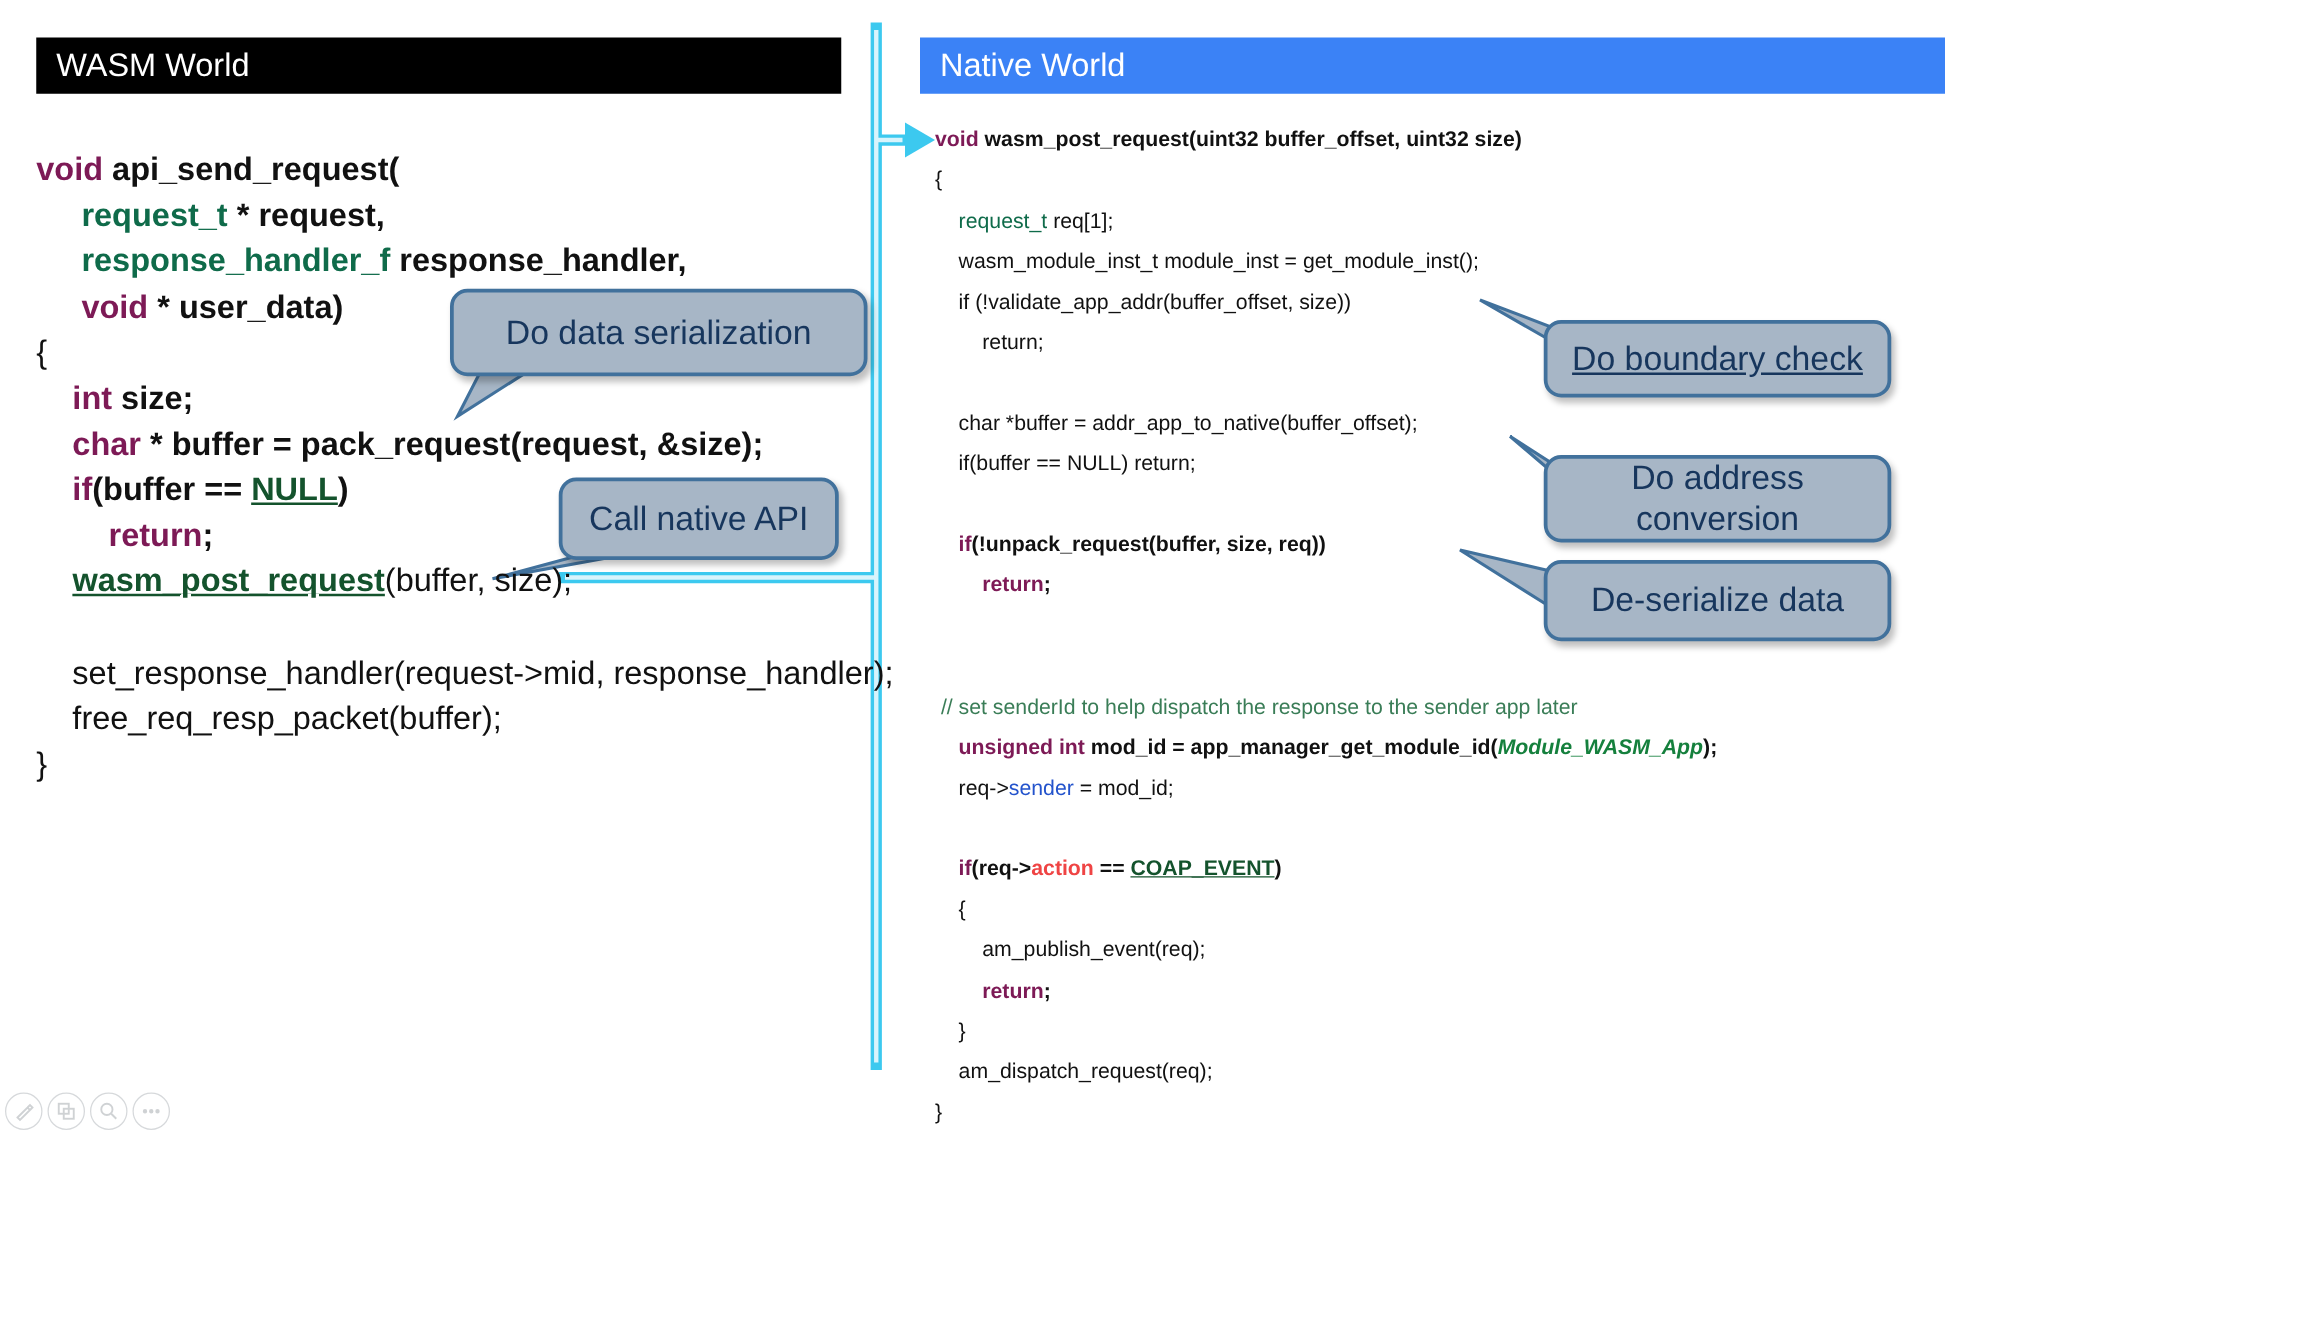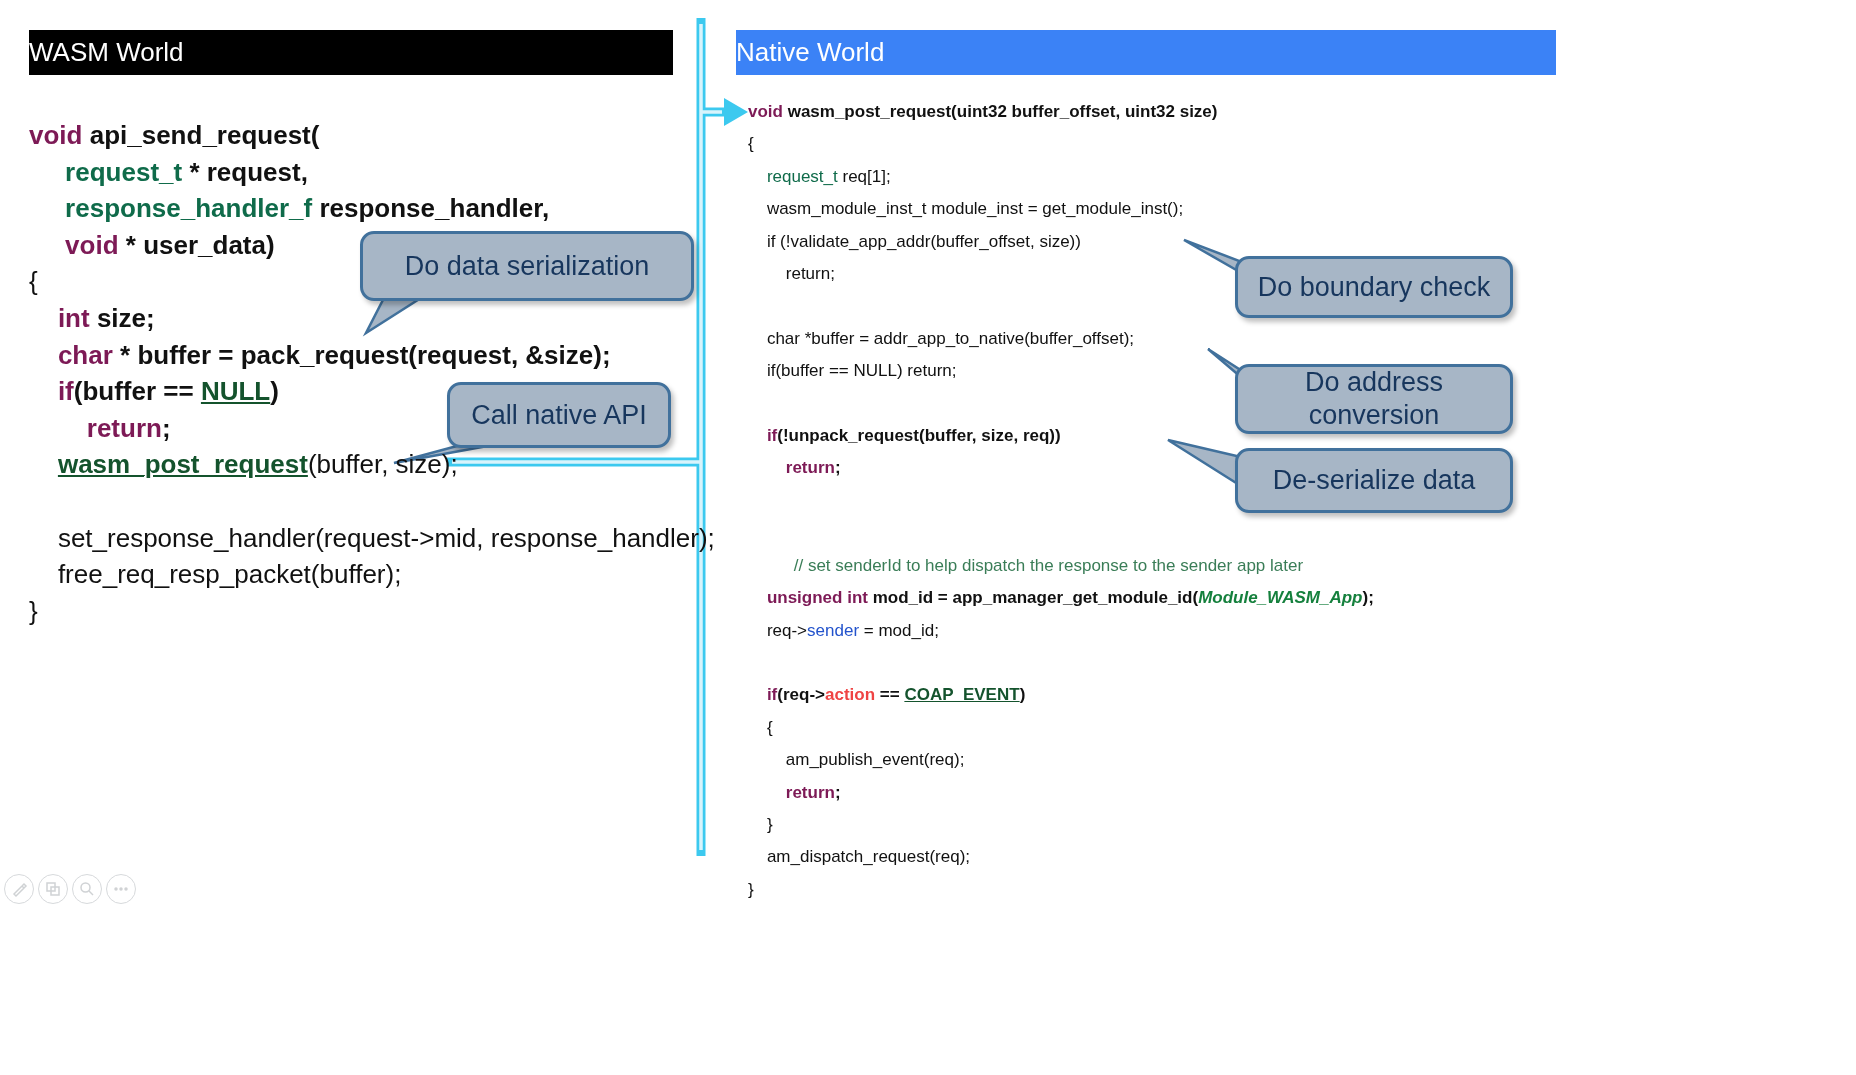--- a/index.html
+++ b/index.html
@@ -1,48 +1,48 @@
 <!DOCTYPE html>
 <html><head>
 <meta charset="utf-8">
 <style>
   * { margin:0; padding:0; box-sizing:border-box; }
   html,body { background:#ffffff; font-family:"Liberation Sans", sans-serif; }
   .stage { position:relative; width:1856px; height:1075px; background:#ffffff; overflow:hidden; }
 
   .panel-header { position:absolute; top:30px; height:45px; color:#ffffff; font-size:26px;
-                  display:flex; align-items:center; padding-left:0; z-index:2; }
+                  display:flex; align-items:center; padding-left:16px; z-index:2; }
   #wasm-header   { left:29px;  width:644px; background:#000000; }
   #native-header { left:736px; width:820px; background:#3b82f6; }
 
   .code { position:absolute; white-space:pre; color:#111111; z-index:2; }
   #wasm-code   { left:29px;  top:117px; font-size:26px; line-height:36.6px; }
   #native-code { left:748px; top:96px;  font-size:17px; line-height:32.4px; }
   .code-line { min-height:1em; }
 
   .seg-kw    { color:#7d1a56; font-weight:bold; }
   .seg-type  { color:#0f6b4a; font-weight:bold; }
   .seg-typep { color:#0f6b4a; }
   .seg-b     { color:#111111; font-weight:bold; }
   .seg-p     { color:#111111; }
   .seg-bu    { color:#14532d; font-weight:bold; text-decoration:underline; }
-  .seg-cm    { color:#3a7d57;margin-left:41px; }
+  .seg-cm    { color:#3a7d57; }
   .seg-blue  { color:#2353cc; }
   .seg-blueb { color:#ef4444; font-weight:bold; }
   .seg-bib   { color:#15803d; font-weight:bold; font-style:italic; }
 
   .overlay-svg { position:absolute; left:0; top:0; width:1856px; height:1075px; z-index:1; pointer-events:none; }
 
   .callout { position:absolute; background:#a7b6c6; border:3px solid #41719c; border-radius:14px;
              display:flex; align-items:center; justify-content:center; text-align:center;
              color:#17365d; font-size:27px; line-height:1.22; z-index:3; padding:4px 8px;
              box-shadow:3px 4px 5px rgba(0,0,0,0.25); }
   #callout-serialization { left:360px;  top:231px; width:334px; height:70px; }
   #callout-call-native   { left:447px;  top:382px; width:224px; height:66px; }
-  #callout-boundary      { left:1235px; top:256px; width:278px; height:62px; }
+  #callout-boundary      { left:1235px; top:256px; width:278px; height:62px;text-decoration:underline; }
   #callout-address       { left:1235px; top:364px; width:278px; height:70px; }
   #callout-deserialize   { left:1235px; top:448px; width:278px; height:65px; }
 
   .toolbar { position:absolute; left:4px; top:874px; display:flex; gap:4px; opacity:0.4; z-index:4; }
   .tool-btn { width:30px; height:30px; border:1.5px solid #9aa0a6; border-radius:50%;
               display:flex; align-items:center; justify-content:center; background:#ffffff; cursor:pointer; }
   .tool-btn svg { stroke:#8a9096; fill:none; stroke-width:1.5; }
 </style>
 </head>
 <body>

